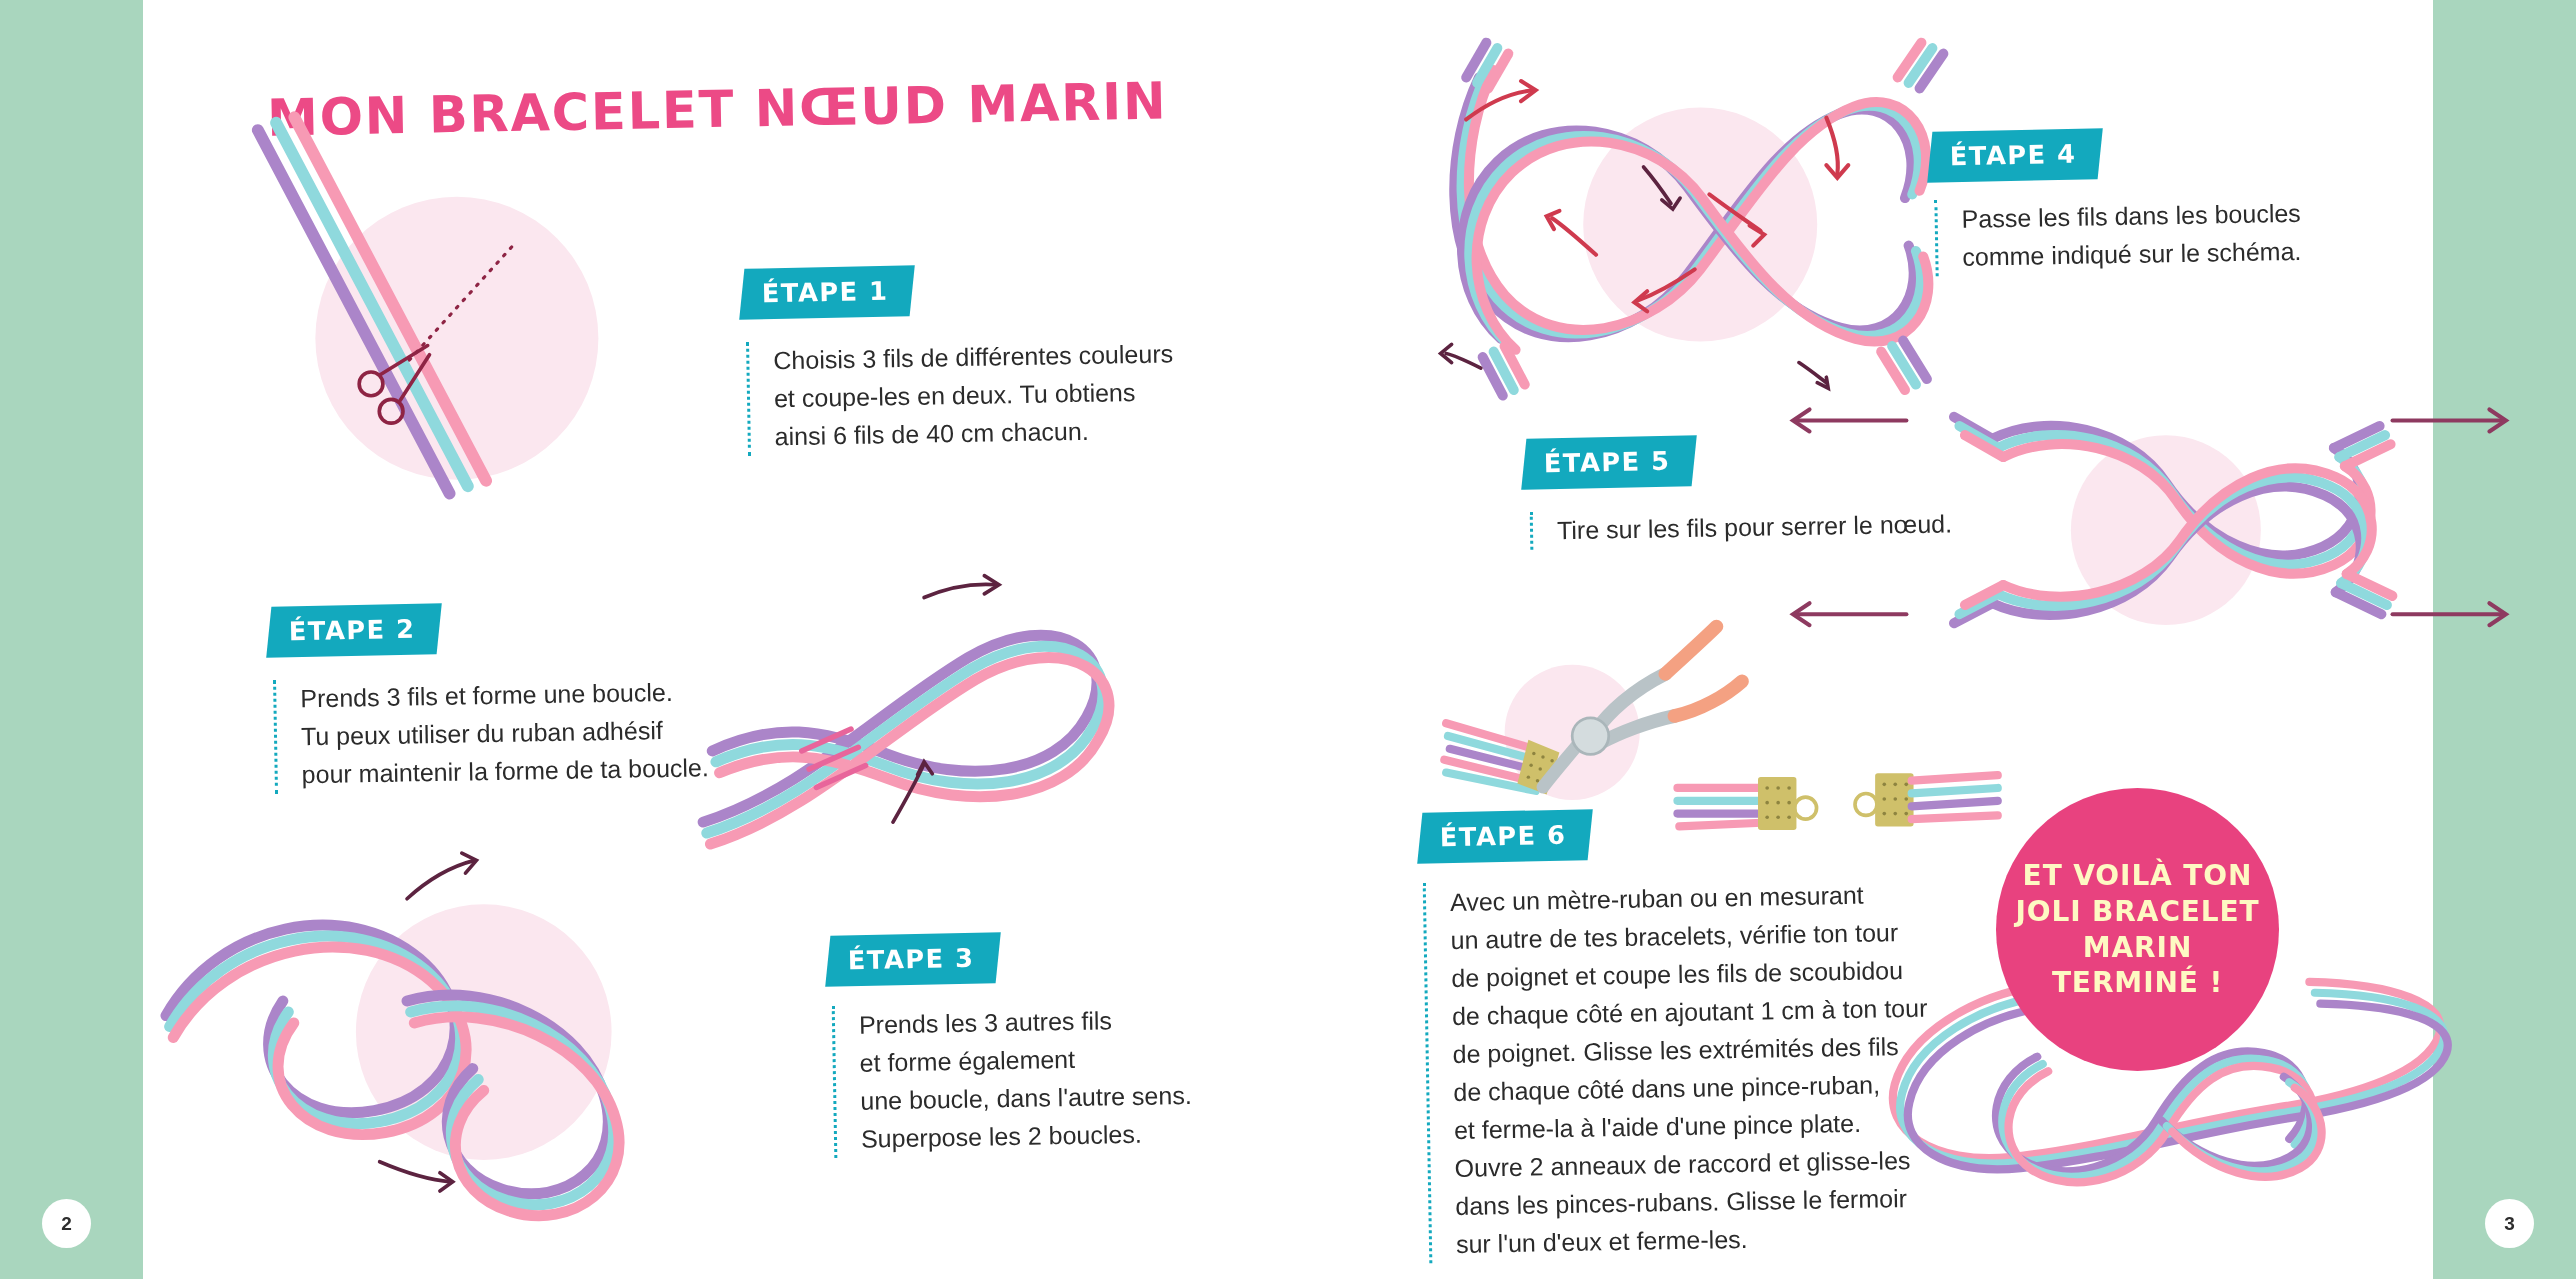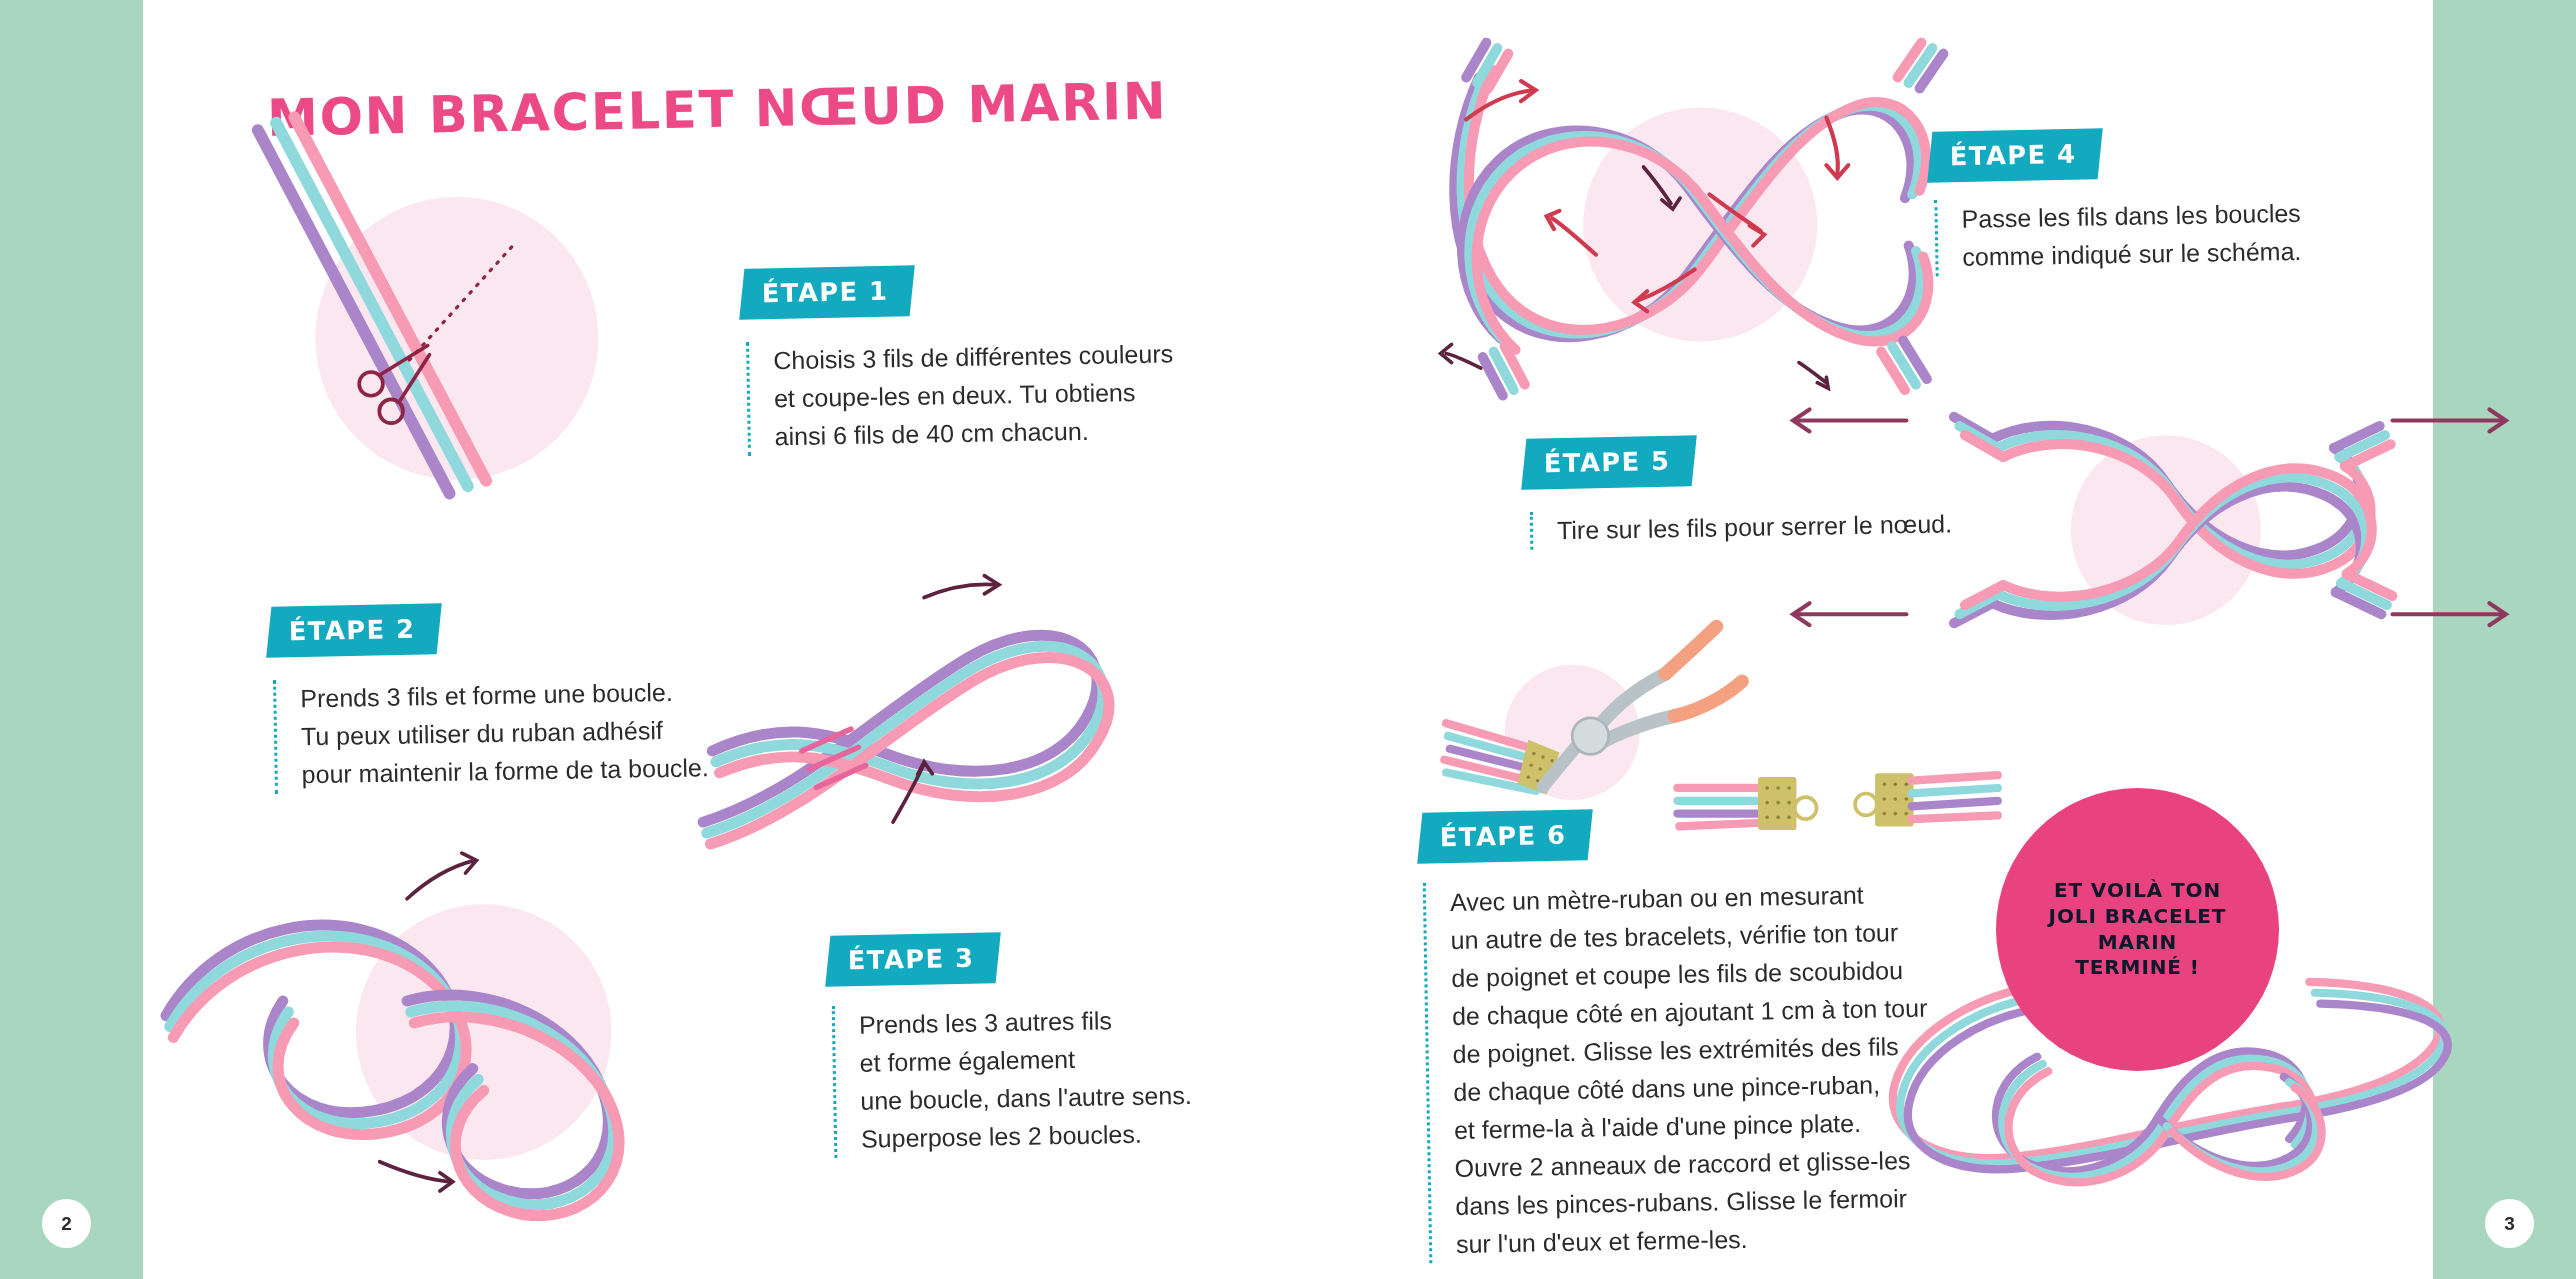--- a/index.html
+++ b/index.html
@@ -57,25 +57,25 @@
     padding-left: 24px;
     border-left: 3.7px dotted #13a9be;
     transform: rotate(-1deg);
   }
   .instr div { white-space: nowrap; }
 
   
   .finale {
     position: absolute; left: 1996px; top: 788px;
     width: 283px; height: 283px; border-radius: 50%;
-    background: #e8427f; color: #0f172a;
+    background: #e8427f; color: #fef9c3;
     display: flex; flex-direction: column;
     align-items: center; justify-content: center;
     text-align: left;
-    font-size: 20px; font-weight: 700; line-height: 1.28;
+    font-size: 28px; font-weight: 700; line-height: 1.28;
     letter-spacing: 0.9px;
     z-index: 6;
   }
 
   svg.art { position: absolute; overflow: visible; }
 </style>
 </head>
 <body>
 
 <div class="spread">

